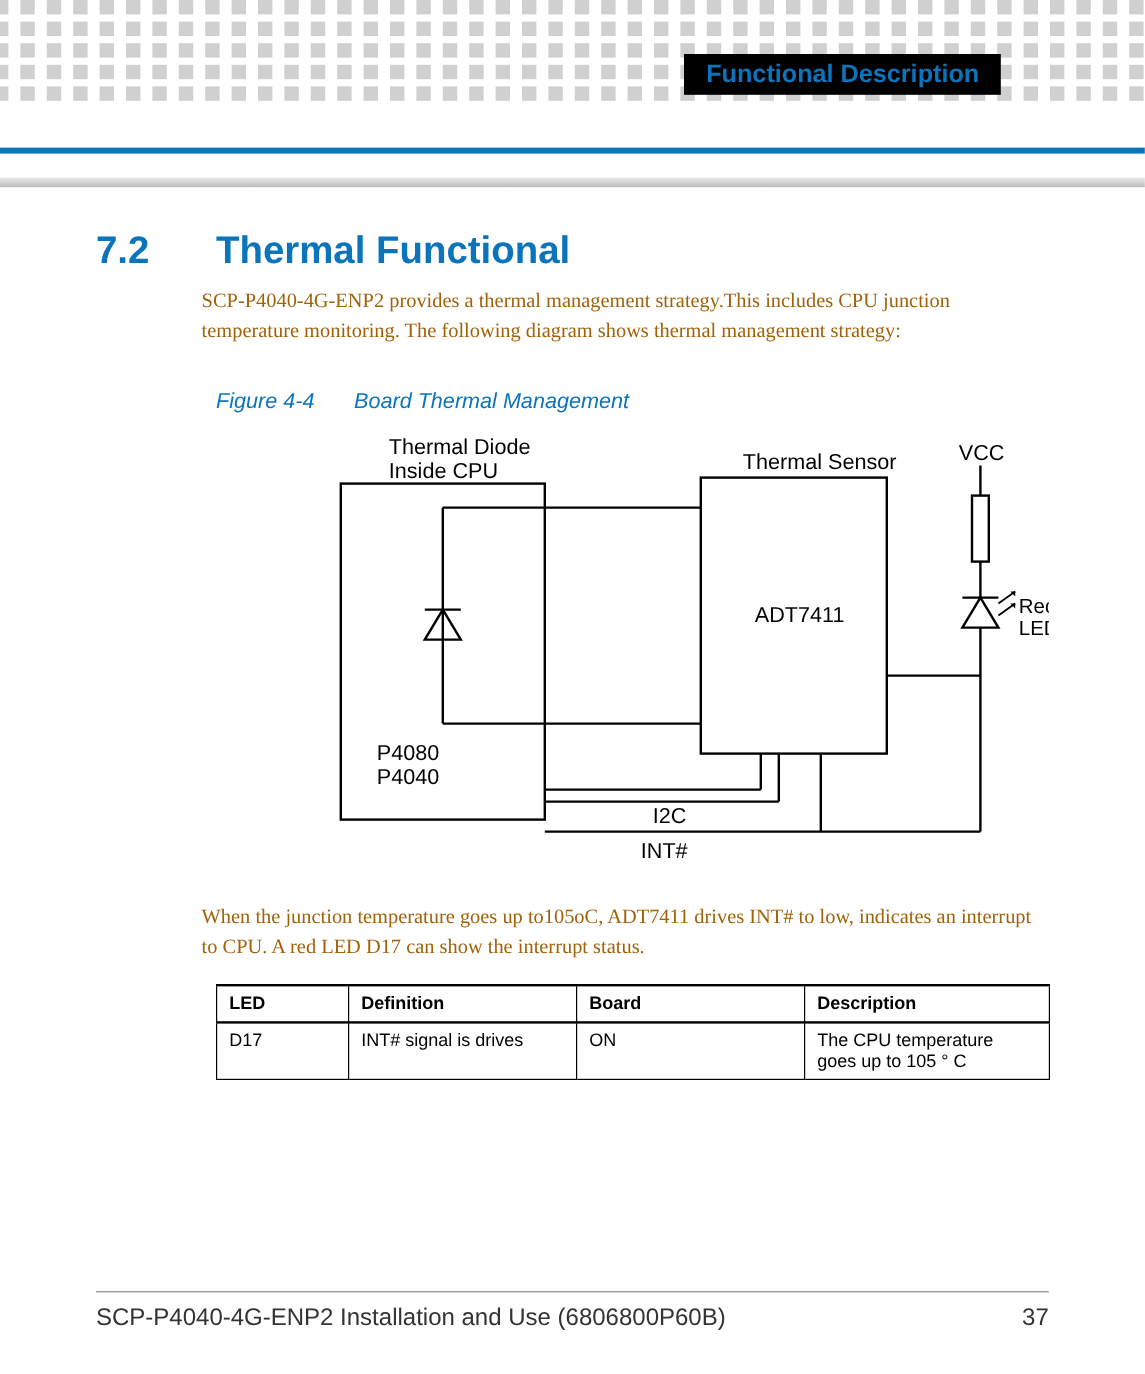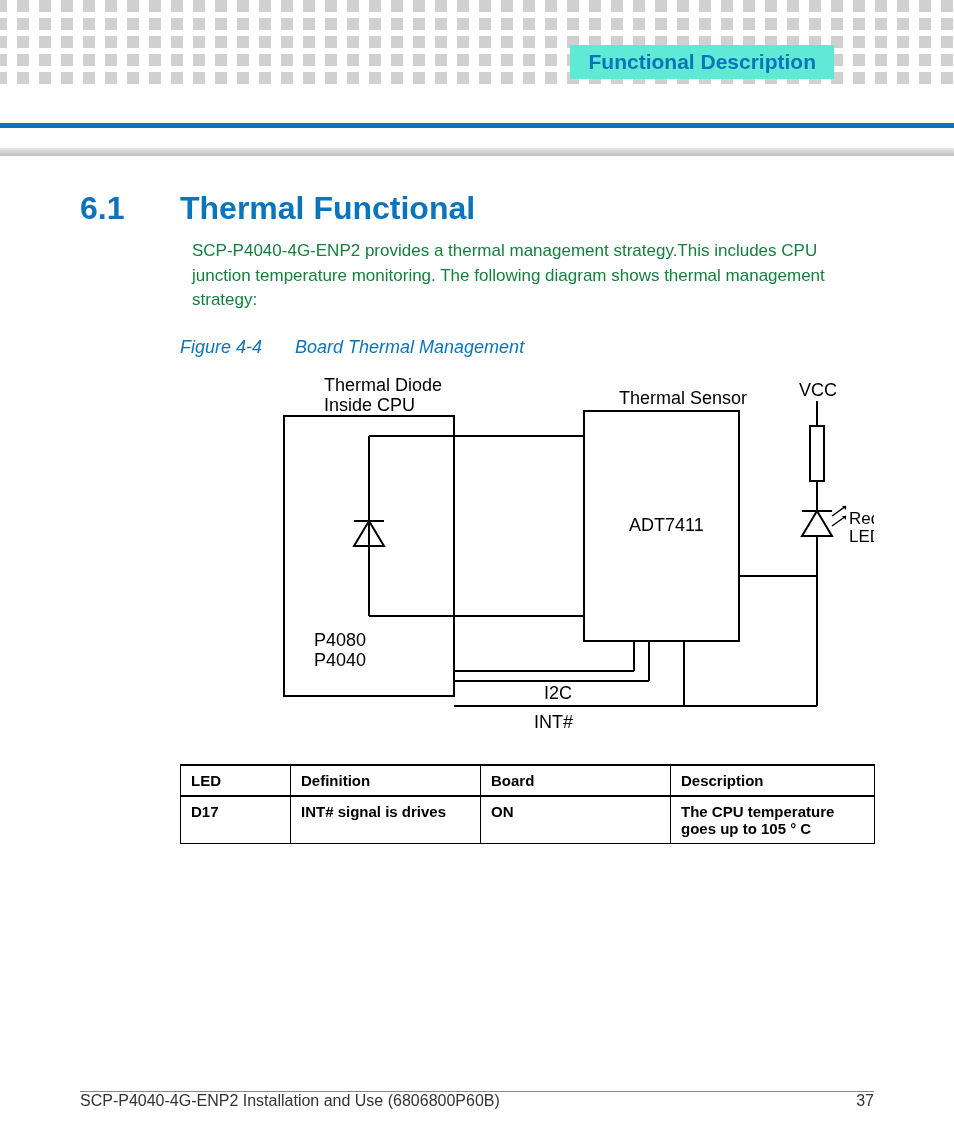--- a/index.html
+++ b/index.html
@@ -25,21 +25,21 @@
   }
   .dot {
     width: 12px; height: 12px;
     background: #d0d0d0;
     flex: 0 0 auto;
   }
   .header-title {
     position: absolute;
     top: 45px;
     right: 120px;
-    background: #5eead4;
+    background: #000000;
     padding: 5px 18px;
     color: #0b74bb;
     font-size: 21px;
     font-weight: 700;
     z-index: 2;
   }
   .blue-rule {
     position: absolute;
     top: 123px;
     left: 0; right: 0;
@@ -61,32 +61,33 @@
   }
   .section-heading {
     color: #0b74bb;
     font-size: 32px;
     font-weight: 700;
     margin-bottom: 12px;
     display: flex;
   }
   .section-number { width: 100px; }
   .body-text {
-    margin-left: 112px;
+    margin-left: 88px;
     font-size: 17px;
-    color: #15803d;
+    color: #a16207;
     line-height: 1.45;
     margin-bottom: 18px;
+    font-family: Liberation Serif, serif;
   }
   .figure-caption {
     margin-left: 100px;
     color: #0b74bb;
     font-style: italic;
     font-size: 18px;
-    margin-top: 24px;
+    margin-top: 36px;
     margin-bottom: 18px;
   }
   .fignum { display:inline-block; width: 110px; }
   .diagram {
     margin-left: 120px;
     margin-bottom: 24px;
     text-align: right;
   }
   .diagram text {
     font-family: Arial, sans-serif;
@@ -96,35 +97,35 @@
     margin-left: 100px;
     border-collapse: collapse;
     width: 695px;
     font-size: 15px;
   }
   table.led th, table.led td {
     border: 1px solid #000;
     padding: 6px 10px;
     text-align: left;
     vertical-align: top;
-    font-weight: bold;
   }
   table.led th {
     font-weight: 700;
   }
   table.led thead tr { border-top: 2px solid #000; border-bottom: 2px solid #000; }
   .footer {
     position: absolute;
     bottom: 35px;
     left: 80px;
     right: 80px;
     border-top: 1px solid #888;
+    padding-top: 10px;
     display: flex;
     justify-content: space-between;
-    font-size: 16px;
+    font-size: 20px;
     color: #333;
   }
 </style>
 </head>
 <body>
 
 <div class="dot-pattern">
   <div class="dot-row">
       <div class="dot"></div>
       <div class="dot"></div>
@@ -356,21 +357,21 @@
       <div class="dot"></div>
     </div>
 </div>
 
 <div class="header-title">Functional Description</div>
 <div class="blue-rule"></div>
 <div class="gray-rule"></div>
 
 <div class="content">
   <h1 class="section-heading">
-    <span class="section-number">6.1</span>
+    <span class="section-number">7.2</span>
     <span>Thermal Functional</span>
   </h1>
 
   <p class="body-text">SCP-P4040-4G-ENP2 provides a thermal management strategy.This includes CPU junction temperature monitoring. The following diagram shows thermal management strategy:</p>
 
   <p class="figure-caption">
     <span class="fignum">Figure 4-4</span>
     <span>Board Thermal Management</span>
   </p>
 
@@ -416,20 +417,21 @@
       <line x1="200" y1="305" x2="395" y2="305" stroke="#000" stroke-width="2"></line>
       <line x1="395" y1="305" x2="395" y2="265" stroke="#000" stroke-width="2"></line>
       <text x="290" y="323" font-size="18">I2C</text>
 
       <line x1="200" y1="330" x2="563" y2="330" stroke="#000" stroke-width="2"></line>
       <line x1="430" y1="265" x2="430" y2="330" stroke="#000" stroke-width="2"></line>
       <text x="280" y="352" font-size="18">INT#</text>
     </svg>
   </div>
 
+  <p class="body-text">When the junction temperature goes up to105oC, ADT7411 drives INT# to low, indicates an interrupt to CPU. A red LED D17 can show the interrupt status.</p>
 
   <table class="led">
     <thead>
       <tr>
         <th style="width:110px;">LED</th>
         <th style="width:190px;">Definition</th>
         <th style="width:190px;">Board</th>
         <th>Description</th>
       </tr>
     </thead>

